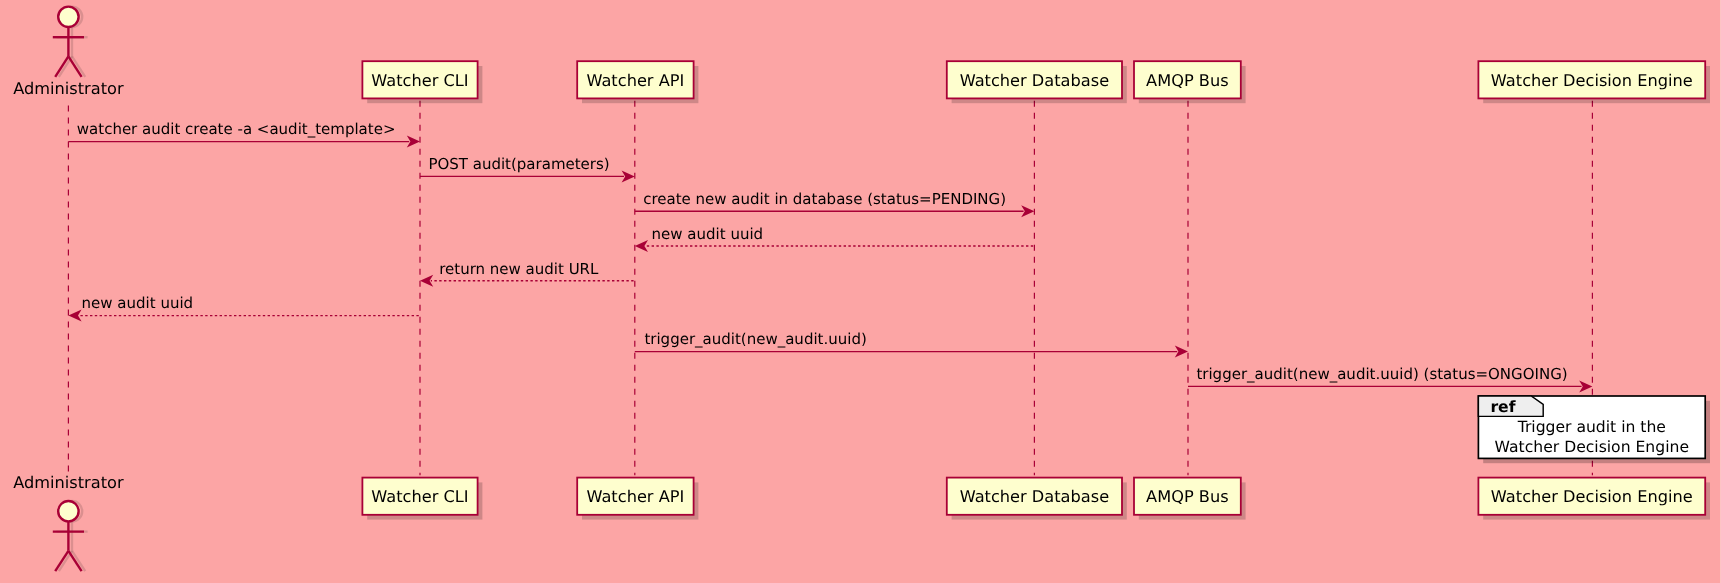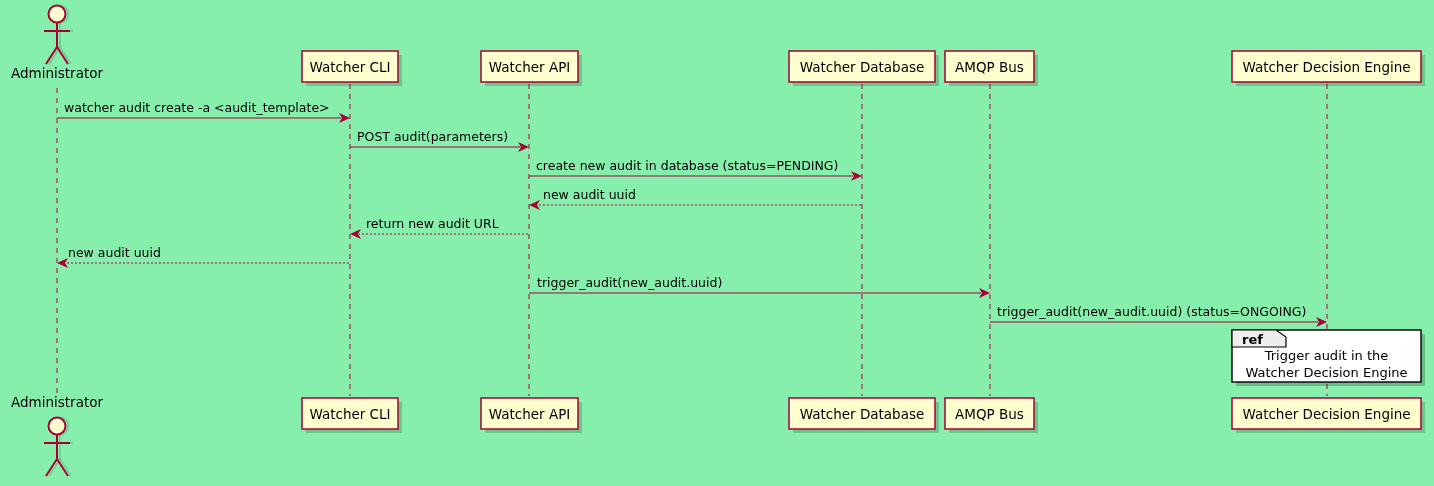--- a/index.html
+++ b/index.html
@@ -8,21 +8,21 @@
     background: #FFFFFF;
   }
   body {
     font-family: "DejaVu Sans", sans-serif;
   }
   #diagram-root {
     position: relative;
     width: 1434px;
     height: 486px;
     overflow: hidden;
-    background: #86efac;
+    background: #fca5a5;
   }
   #uml-svg {
     position: absolute;
     left: 0;
     top: 0;
   }
   .pml-box-rect {
     fill: #FEFECE;
     stroke: #A80036;
     stroke-width: 1.5;

